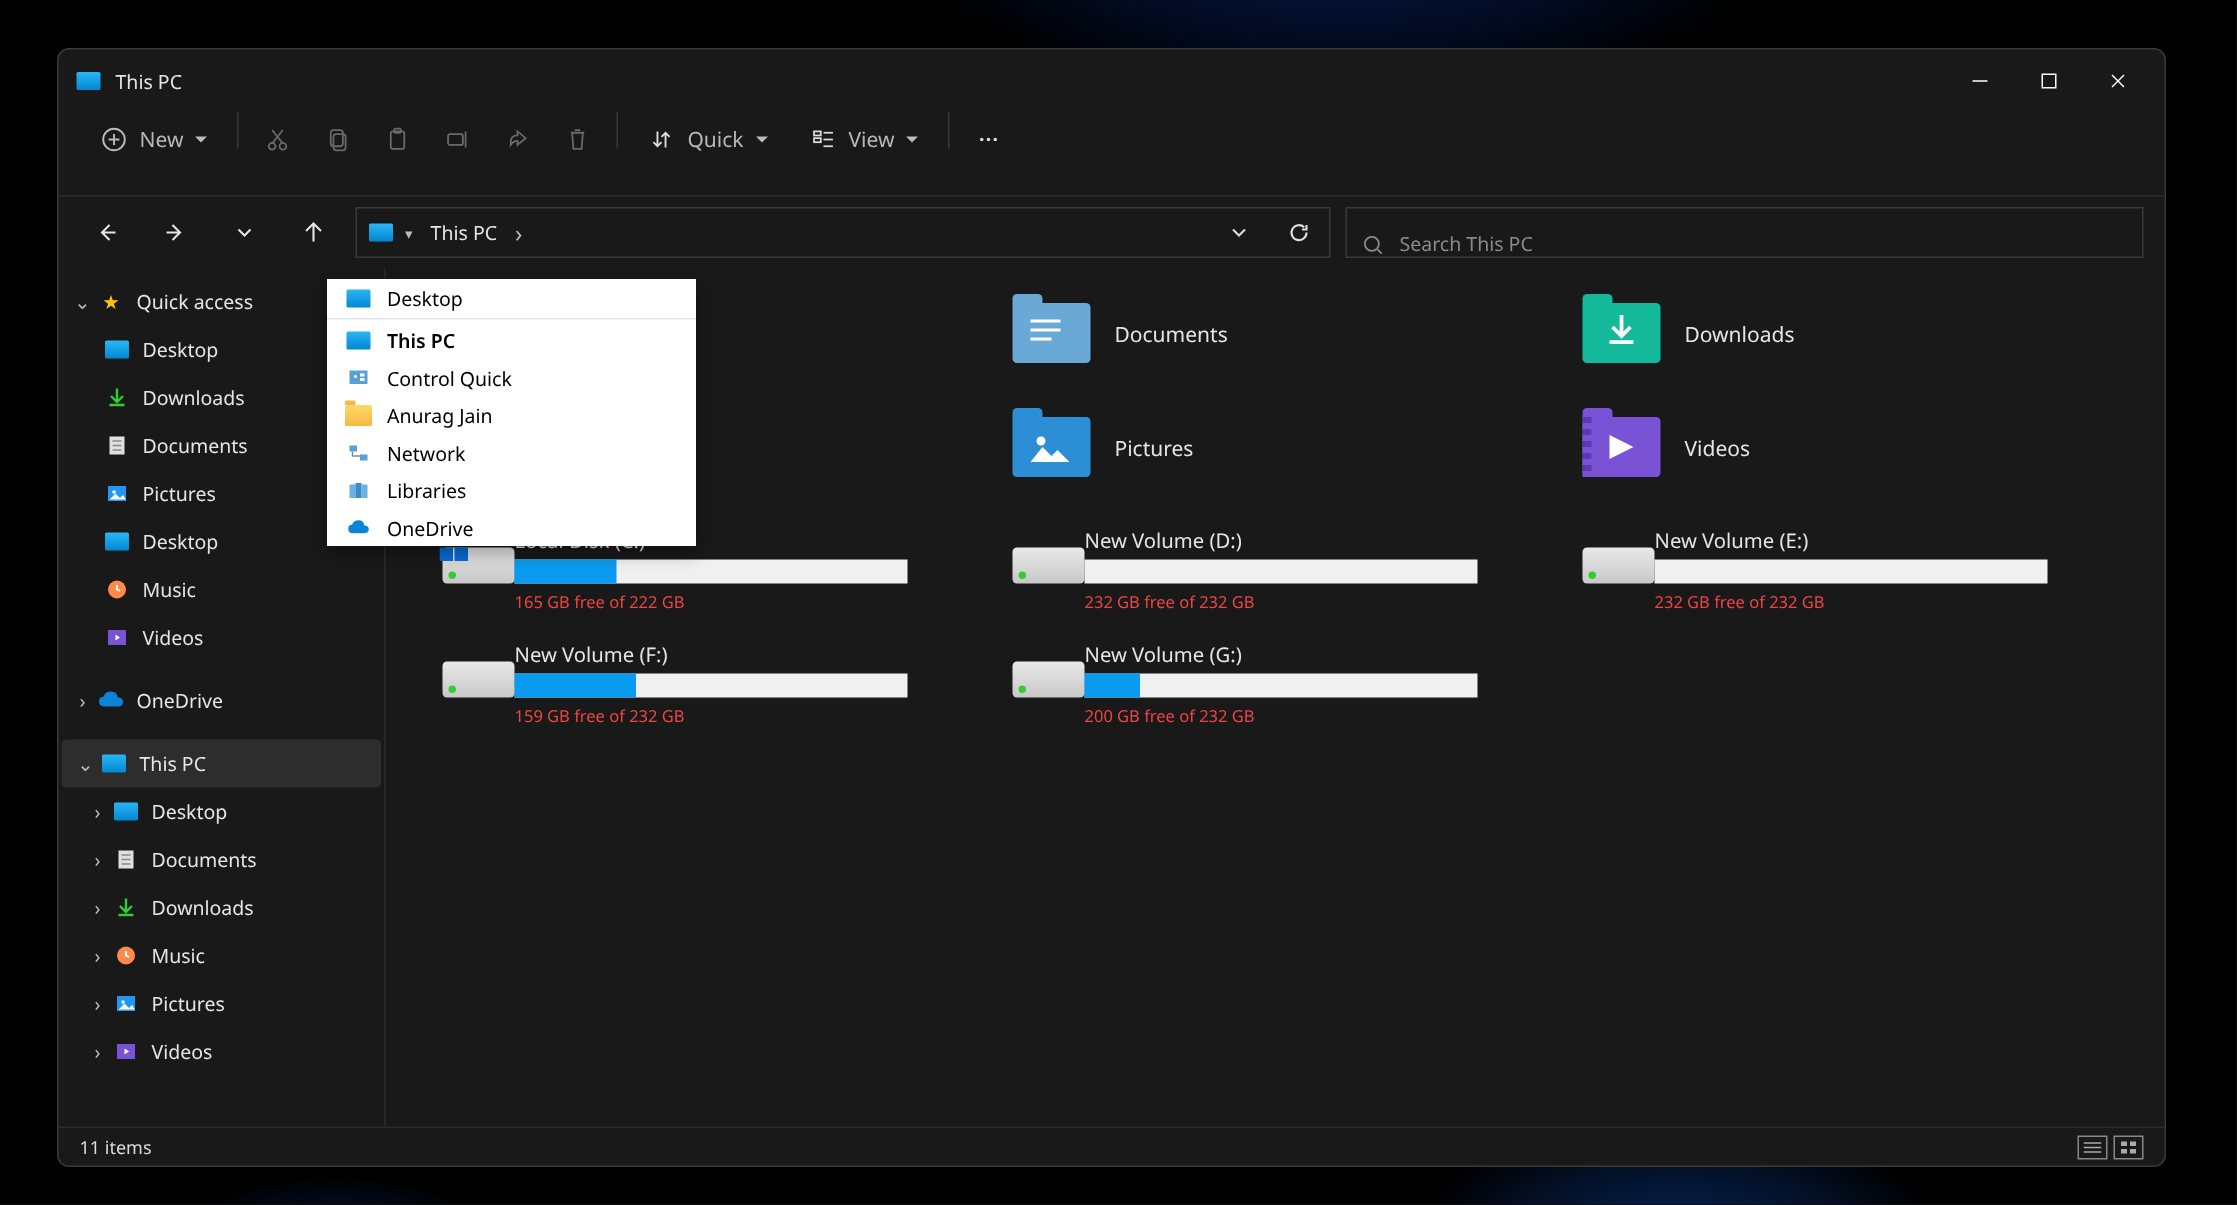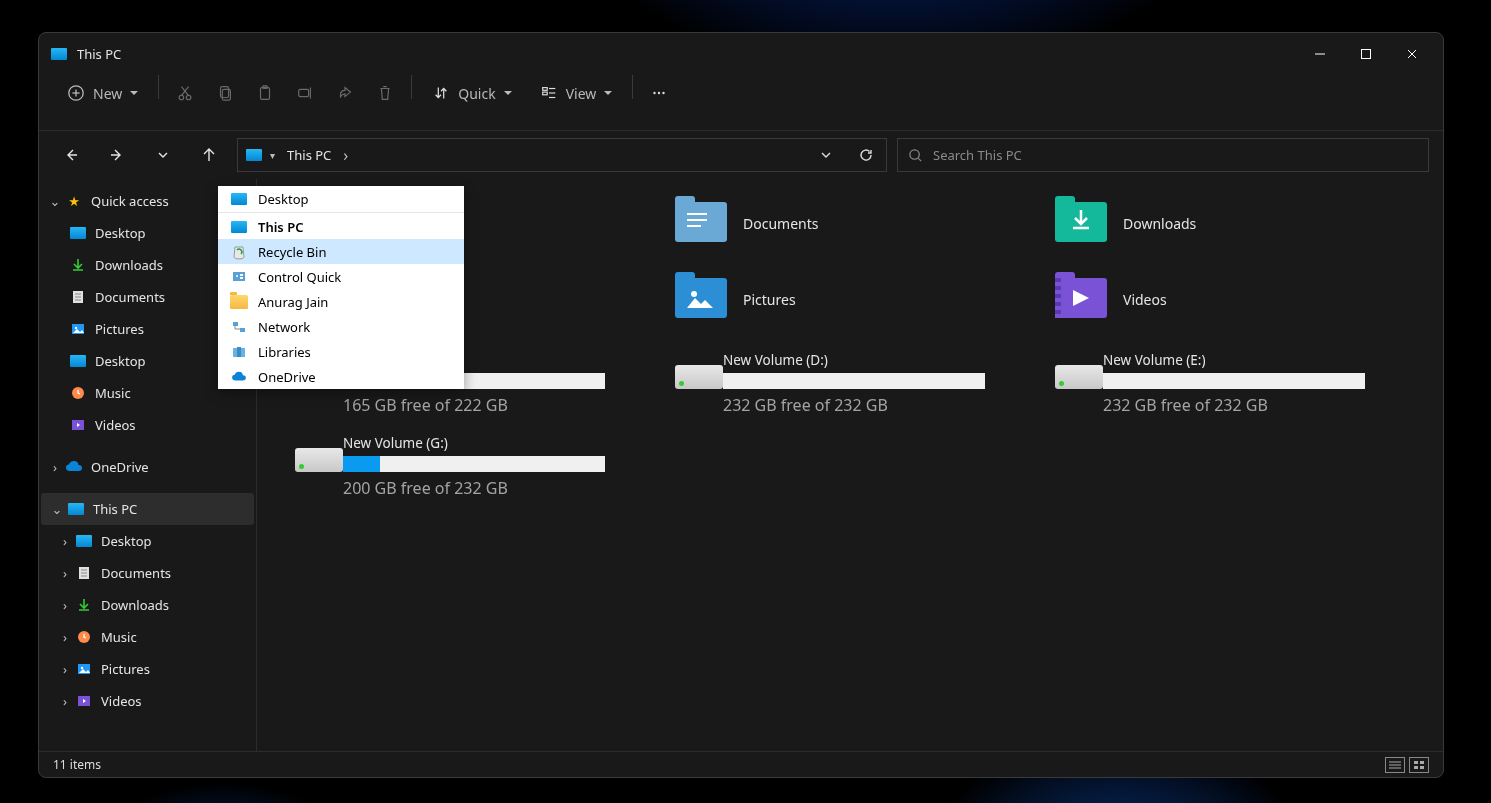--- a/index.html
+++ b/index.html
@@ -17,21 +17,21 @@
 .tbtn svg{width:18px;height:18px}
 .tdiv{width:1px;height:24px;background:#3a3a3a;margin:0 6px}
 .navrow{height:48px;display:flex;align-items:center;padding:0 14px;gap:10px}
 .navbtn{width:36px;height:36px;display:flex;align-items:center;justify-content:center;color:#e0e0e0}
 .addrbar{flex:1;height:34px;border:1px solid #3a3a3a;display:flex;align-items:center;position:relative;max-width:672px}
 .addrbar .ico{margin:0 4px 0 8px}
 .addrbar .crumb{padding:0 8px;font-size:13px}
 .addrbar .chev{color:#bbb;padding:0 4px}
 .addrbar .sp{flex:1}
 .addrbar .rbtn{width:40px;height:32px;display:flex;align-items:center;justify-content:center;color:#ddd}
-.searchbox{width:532px;height:34px;border:1px solid #3a3a3a;display:flex;align-items:center;padding:0 10px;gap:10px;color:#8a8a8a;font-size:13px}
+.searchbox{width:532px;height:34px;border:1px solid #3a3a3a;display:flex;align-items:flex-end;padding:0 10px;gap:10px;color:#8a8a8a;font-size:13px}
 .body{flex:1;display:flex;overflow:hidden}
 .sidebar{width:218px;border-right:1px solid #2c2c2c;padding:6px 0;overflow:hidden}
 .snode{height:32px;display:flex;align-items:center;padding:0 6px 0 8px;font-size:13px;gap:2px}
 .snode.sel{background:#2d2d2d;border-radius:3px;margin:0 2px}
 .snode .exp{width:16px;height:16px;display:flex;align-items:center;justify-content:center;color:#bbb}
 .snode .ind{display:inline-block}
 .snode .ico{width:18px;height:18px;display:flex;align-items:center;justify-content:center;margin-right:6px}
 .snode .lbl{flex:1}
 .snode .pin{color:#888;width:16px;text-align:center}
 .content{flex:1;padding:14px 8px 0 8px;position:relative}
@@ -39,21 +39,21 @@
 .fitem{width:310px;height:60px;display:flex;align-items:center;gap:16px}
 .fitem .ficon{width:52px;height:42px}
 .fitem .flbl{font-size:14px}
 .drives{margin-top:22px;display:flex;flex-wrap:wrap;gap:10px 40px;padding-left:30px}
 .ditem{width:310px;display:flex;}
 .ditem .dicon{width:48px;height:38px;margin-top:6px}
 .ditem .dinfo{flex:1}
 .ditem .dname{font-size:13.5px;margin-bottom:4px}
 .ditem .dbar{height:16px;background:#f0f0f0;margin-bottom:5px;position:relative}
 .ditem .dfill{position:absolute;left:0;top:0;bottom:0;background:#0a9bf0}
-.ditem .dfree{font-size:16px;color:#a3a3a3}
+.ditem .dfree{font-size:11px;color:#ef4444}
 .dropdown{position:absolute;left:218px;top:186px;width:246px;background:#fff;color:#000;font-size:13px;box-shadow:0 4px 12px rgba(0,0,0,.36);z-index:10}
 .dditem{height:25px;display:flex;align-items:center;padding:0 12px;gap:10px}
 .dditem.sel{background:#cde8ff}
 .dditem.bold{font-weight:600}
 .dditem .ico{width:18px;height:18px;display:flex;align-items:center;justify-content:center}
 .ddsep{height:1px;background:#e5e5e5;margin:1px 0}
 .status{height:26px;border-top:1px solid #2c2c2c;display:flex;align-items:center;padding:0 14px;font-size:12px;color:#ddd}
 .status .sp{flex:1}
 .status .vbtn{width:20px;height:16px;border:1px solid #888;margin-left:4px;display:flex;align-items:center;justify-content:center}
 .monico{width:16px;height:12px;background:linear-gradient(#29b6f6,#0288d1);border-radius:1px;display:inline-block}
@@ -476,20 +476,32 @@
                 <div class="dfill" style="width:0%"></div>
               </div>
         <div class="dfree">232 GB free of 232 GB</div>
       </div>
     </div>
           <div class="ditem">
       <div class="dicon">
               <div class="driveico" style="position:relative"></div>
             </div>
       <div class="dinfo">
+        <div class="dname">New Volume (F:)</div>
+        <div class="dbar">
+                <div class="dfill" style="width:31%"></div>
+              </div>
+        <div class="dfree">159 GB free of 232 GB</div>
+      </div>
+    </div>
+          <div class="ditem">
+      <div class="dicon">
+              <div class="driveico" style="position:relative"></div>
+            </div>
+      <div class="dinfo">
         <div class="dname">New Volume (G:)</div>
         <div class="dbar">
                 <div class="dfill" style="width:14%"></div>
               </div>
         <div class="dfree">200 GB free of 232 GB</div>
       </div>
     </div>
         </div>
     </div>
   </div>
@@ -523,29 +535,20 @@
         </span>
         <span>Desktop</span>
       </div>
       <div class="ddsep"></div>
       <div class="dditem bold">
         <span class="ico">
           <span class="monico"></span>
         </span>
         <span>This PC</span>
       </div>
-      <div class="dditem sel">
-        <span class="ico">
-          <svg width="16" height="16" viewBox="0 0 16 16">
-            <path d="M4 3 H12 L13 13 Q13 15 8 15 Q3 15 3 13 Z" fill="#e8e8e8" stroke="#999"></path>
-            <path d="M6 6 Q8 4 10 6 Q12 8 10 10" fill="none" stroke="#1a9c3a" stroke-width="1.4"></path>
-          </svg>
-        </span>
-        <span>Recycle Bin</span>
-      </div>
       <div class="dditem">
         <span class="ico">
           <svg width="16" height="16" viewBox="0 0 16 16">
             <rect x="2" y="3" width="12" height="9" fill="#5aa0d6"></rect>
             <circle cx="6" cy="7" r="1" fill="#fff"></circle>
             <rect x="9" y="5" width="3" height="2" fill="#fff"></rect>
             <rect x="9" y="8" width="3" height="2" fill="#fff"></rect>
           </svg>
         </span>
         <span>Control Quick</span>

